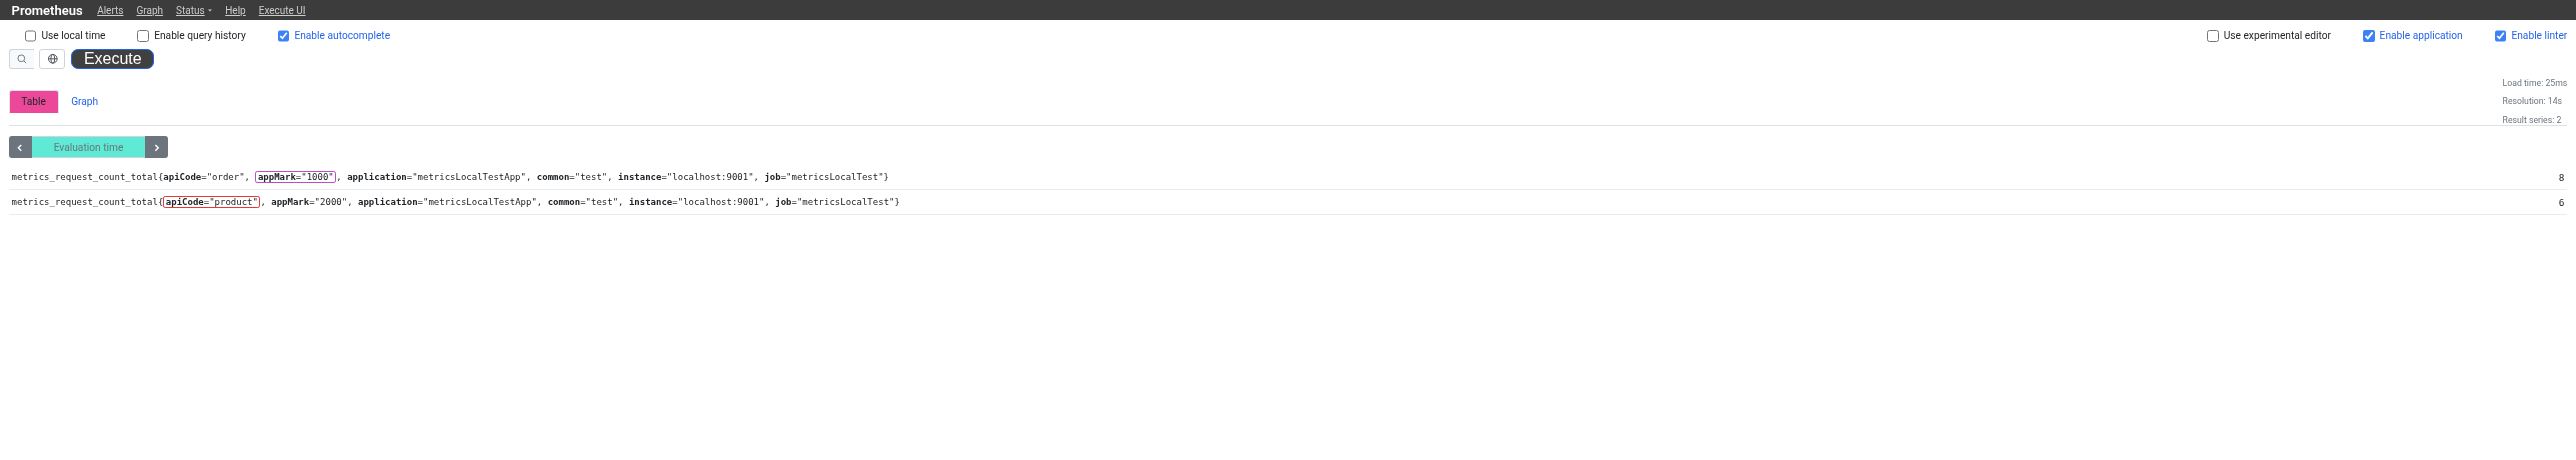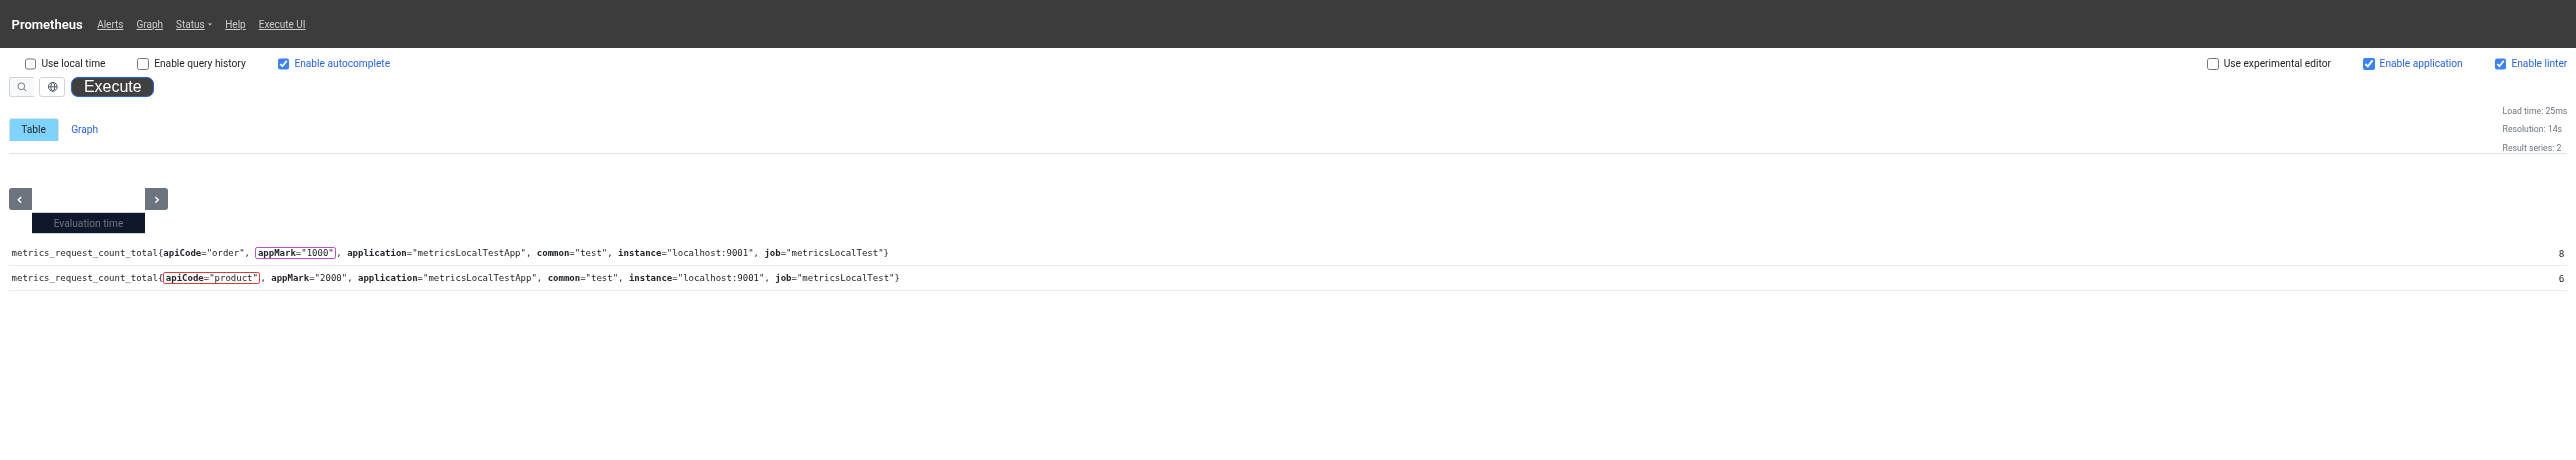--- a/index.html
+++ b/index.html
@@ -1,46 +1,46 @@
 <!DOCTYPE html>
 <html style="font-size:11.6px"><head>
 <meta charset="utf-8">
 <style>
 * { box-sizing: border-box; margin: 0; padding: 0; }
 body { font-family: -apple-system, BlinkMacSystemFont, "Segoe UI", Roboto, sans-serif; font-size: 10.2px; color: #212529; background: #fff; }
 
-.navbar { background: #3c3c3c; height: 48px; display: flex; align-items: center; padding: 0 11.6px; }
+.navbar { background: #3c3c3c; height: 20px; display: flex; align-items: center; padding: 0 11.6px; }
 .navbar-brand { color: #fff; font-weight: 600; font-size: 13px; margin-right: 14.5px; }
 .nav-link { color: #ccc; font-size: 10px; margin-right: 13px; cursor: pointer; display: flex; align-items: center; text-decoration: underline; }
 .nav-link.dd::after { content: ""; margin-left: 3.6px; border: 2.9px solid transparent; border-top-color: #ccc; transform: translateY(1.5px); }
 
 .options-row { display: flex; align-items: center; padding: 10.2px 8.7px 7.3px; gap: 16px; }
 .chk { display: flex; align-items: center; gap: 5.1px; font-size: 10.2px; cursor: pointer; margin-left: 16px; }
 .chk input { width: 11.6px; height: 11.6px; cursor: pointer; }
 .chk input.blue { accent-color: #3b82f6; }
 .chk.active { color: #2563eb; }
 .spacer { flex: 1; }
 
 .query-row { display: flex; align-items: stretch; padding: 0 8.7px 5.8px; gap: 5.8px; }
 .search-prefix { width: 25px; border: 0.7px solid #ced4da; border-right: none; border-radius: 2.9px 0 0 2.9px; display: flex; align-items: center; justify-content: center; background: #f8f9fa; color: #6c757d; }
 .query-input { flex: 1; border: 0.7px solid #ced4da; border-radius: 0 2.9px 2.9px 0; padding: 5.8px 7.3px; font-size: 10.2px; font-family: inherit; resize: both; min-height: 26px; display: flex; align-items: center; }
 .globe-btn { width: 26px; border: 0.7px solid #ced4da; border-radius: 2.9px; background: #fff; display: flex; align-items: center; justify-content: center; color: #495057; cursor: pointer; }
 .execute-btn { background: #404040; color: #fff; border: 1.5px solid #2563eb; border-radius: 7px; padding: 0 11.6px; font-size: 16px; cursor: pointer; }
 
 .tabs-row { display: flex; align-items: center; border-bottom: 0.7px solid #dee2e6; margin: 2.9px 8.7px 0; }
 .tab { padding: 5.8px 11.6px; border: 0.7px solid transparent; border-radius: 2.9px 2.9px 0 0; cursor: pointer; }
-.tab.active { border-color: #dee2e6 #dee2e6 #fff; background: #7dd3fc; color: #212529; margin-bottom: -0.7px; text-align: center; }
+.tab.active { border-color: #dee2e6 #dee2e6 #fff; background: #ec4899; color: #212529; margin-bottom: -0.7px; text-align: center; }
 .tab.inactive { color: #2563eb; }
 .meta { margin-left: auto; font-size: 8.7px; color: #6c757d; display: flex; gap: 8.7px; flex-direction: column; }
 
 .eval-row { display: flex; align-items: center; padding: 10.2px 8.7px 7.3px; }
 .eval-nav { width: 23px; height: 22px; background: #6c757d; color: #fff; display: flex; align-items: center; justify-content: center; cursor: pointer; }
 .eval-nav.l { border-radius: 2.9px 0 0 2.9px; }
 .eval-nav.r { border-radius: 0 2.9px 2.9px 0; }
-.eval-body { height: 22px; border: 0.7px solid #ced4da; border-left: none; border-right: none; padding: 0 22px; display: flex; align-items: center; color: #6c757d; background: #0f172a; margin-top: 48px; }
+.eval-body { height: 22px; border: 0.7px solid #ced4da; border-left: none; border-right: none; padding: 0 22px; display: flex; align-items: center; color: #6c757d; background: #5eead4; }
 
 .results { margin: 0 8.7px; }
 .result-row { display: flex; border-bottom: 0.7px solid #e9ecef; padding: 5.8px 2.9px; font-size: 9.4px; align-items: center; }
 .result-label { flex: 1; font-family: Menlo, Consolas, monospace; font-size: 9px; }
 .result-value { width: 22px; text-align: right; font-family: Menlo, Consolas, monospace; }
 .lb { font-weight: 700; }
 .hl { border: 1.5px solid; border-radius: 2.2px; padding: 0 1.5px; display: inline-block; }
 
 svg { width: 11.6px; height: 11.6px; }
 </style>

